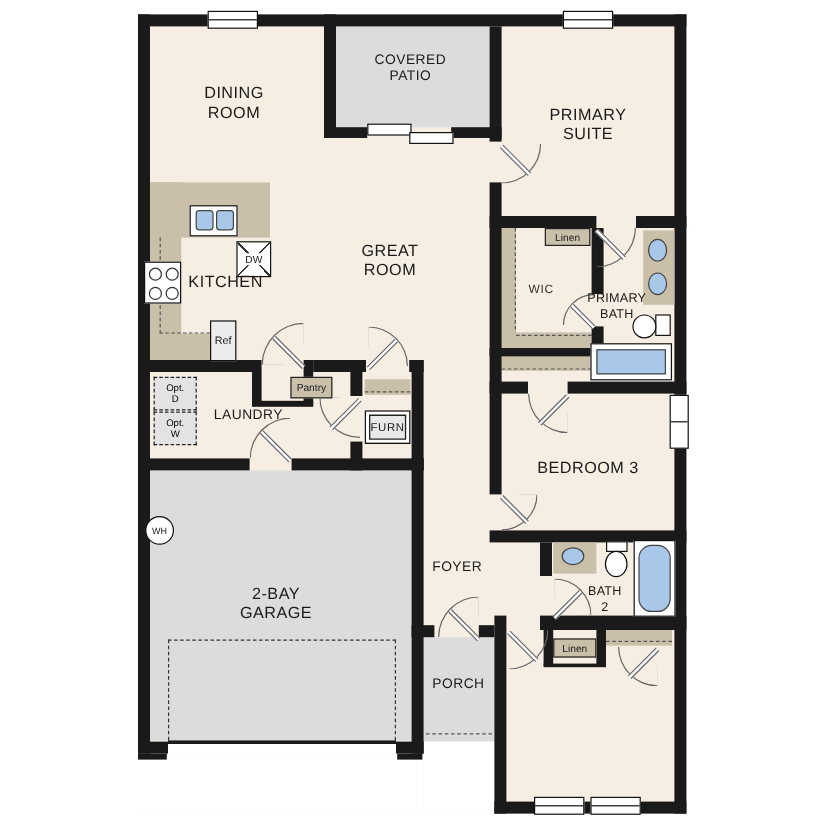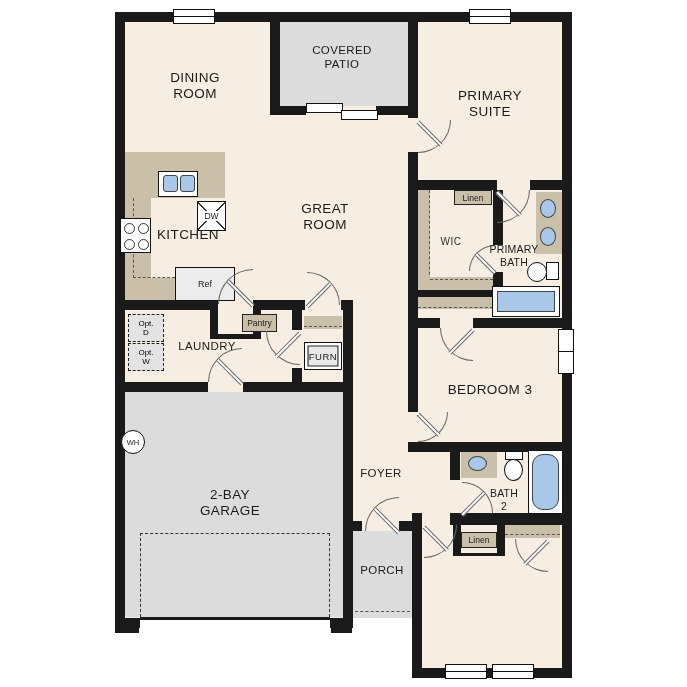--- a/index.html
+++ b/index.html
@@ -151,21 +151,21 @@
   <div class="brect" style="left:180px;top:175px;width:15px;height:17px;border-radius:3px;"></div>
   <div class="wbox cbox" style="left:197px;top:169px;width:29px;height:30px;margin-top:32px;">
     <div class="dwx"></div>
     <span class="dwlbl">DW</span>
   </div>
   <div class="wbox" style="left:120px;top:218px;width:31px;height:35px;"></div>
   <div class="burner" style="left:124px;top:223px;"></div>
   <div class="burner" style="left:138px;top:223px;"></div>
   <div class="burner" style="left:124px;top:239px;"></div>
   <div class="burner" style="left:138px;top:239px;"></div>
-  <div class="gbox cbox" style="left:175px;top:267px;width:60px;height:34px;">
+  <div class="gbox cbox" style="left:175px;top:267px;width:22px;height:34px;">
     <span class="tiny" style="font-size:9px;">Ref</span>
   </div>
 
   <div class="cab" style="left:536px;top:192px;width:26px;height:62px;"></div>
   <div class="esink" style="left:540px;top:199px;width:16px;height:19px;"></div>
   <div class="esink" style="left:540px;top:227px;width:16px;height:19px;"></div>
   <div class="wbox" style="left:546px;top:262px;width:13px;height:18px;"></div>
   <div class="wbox" style="left:527px;top:262px;width:20px;height:20px;border-radius:50%;"></div>
   <div class="wbox" style="left:492px;top:286px;width:68px;height:31px;"></div>
   <div class="brect" style="left:497px;top:291px;width:58px;height:21px;"></div>

